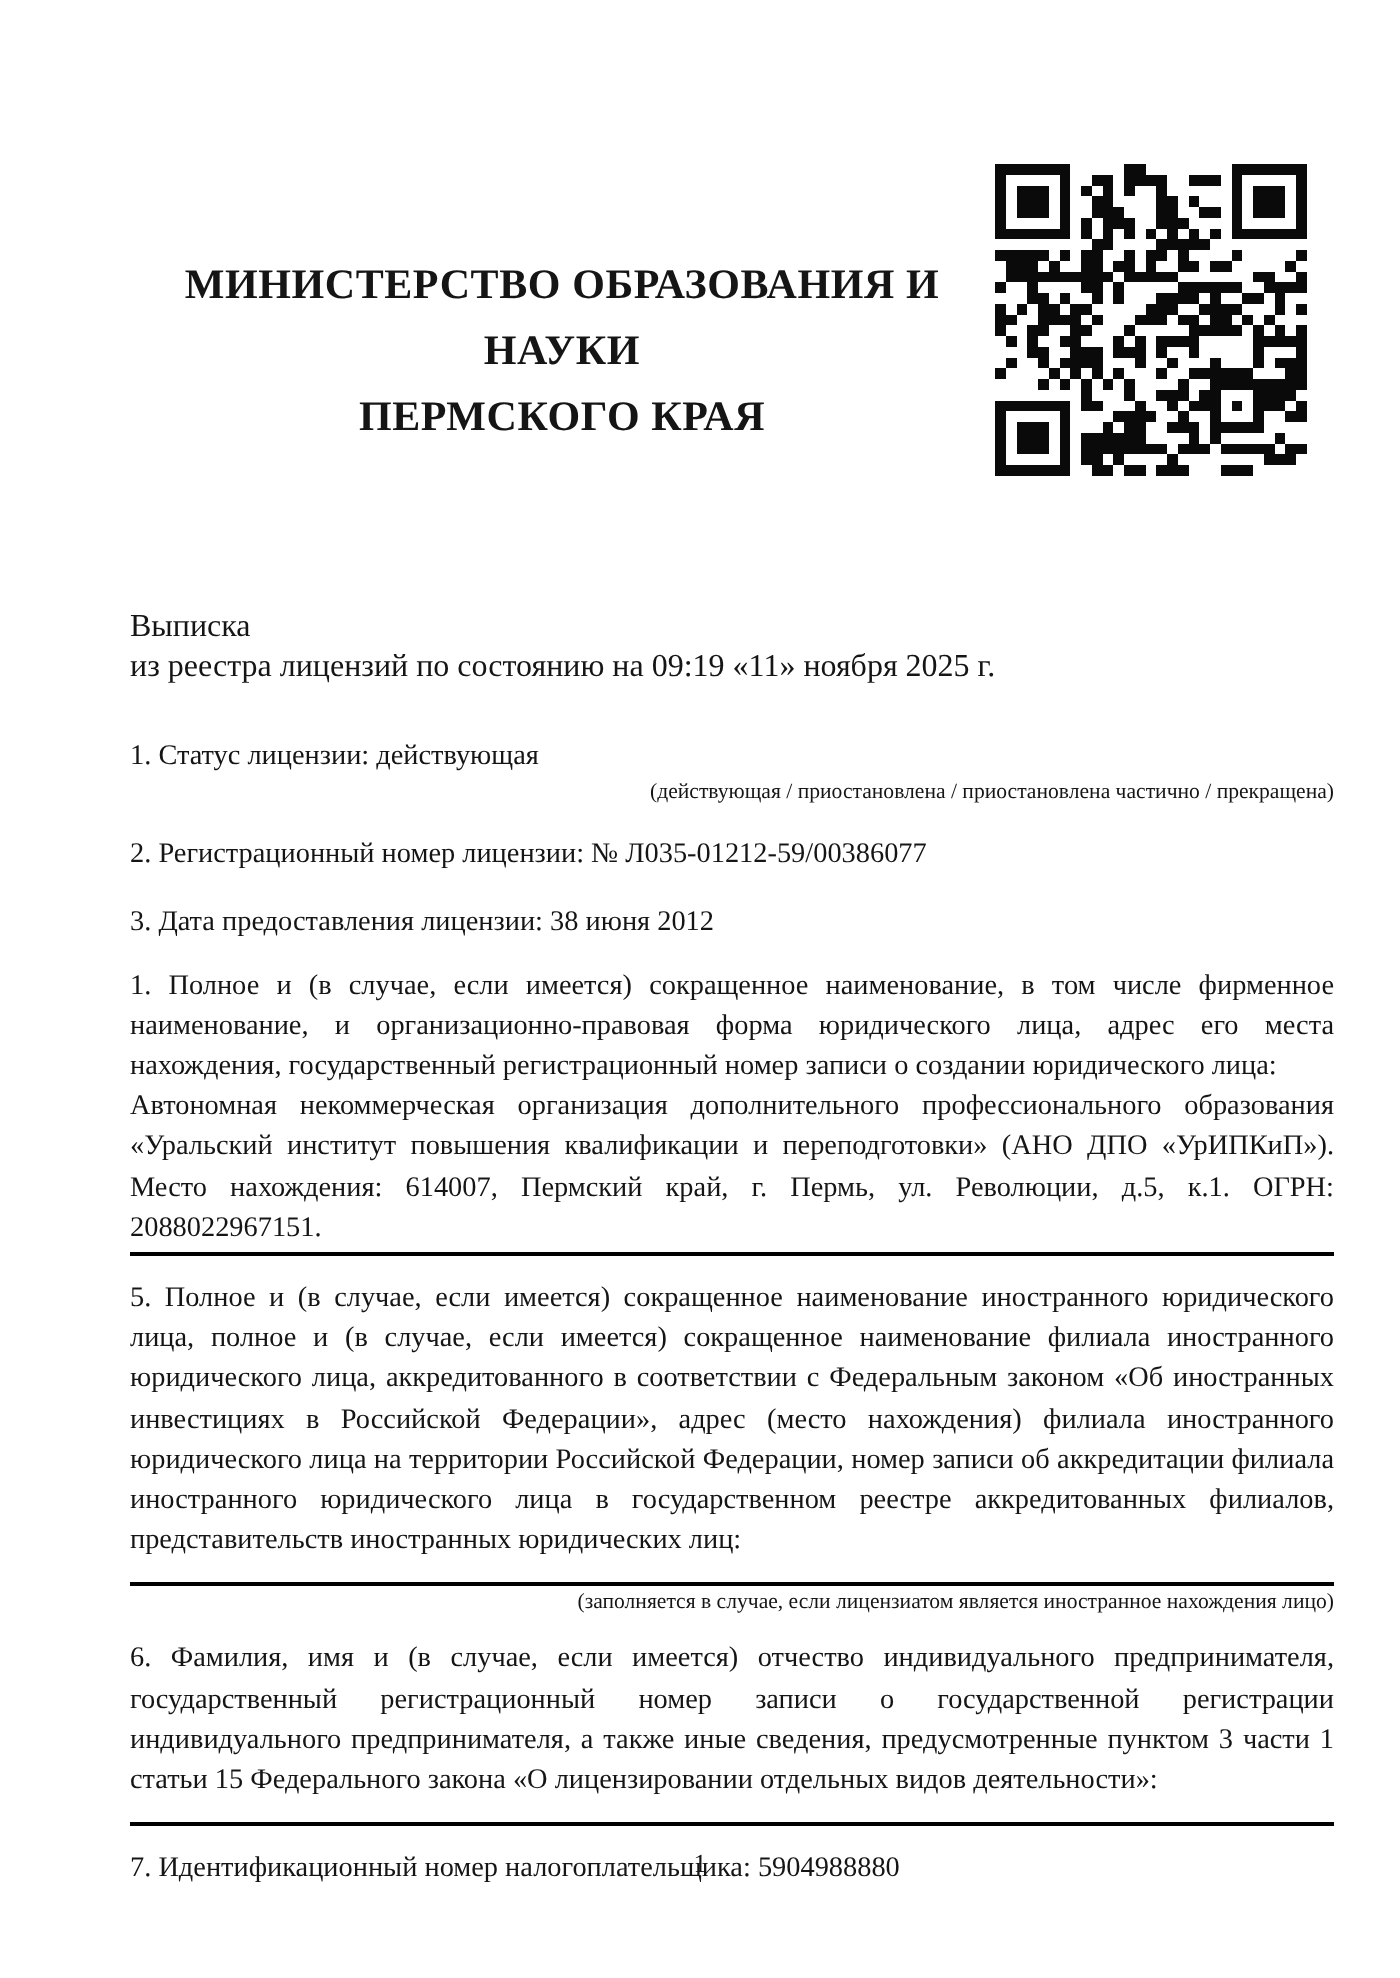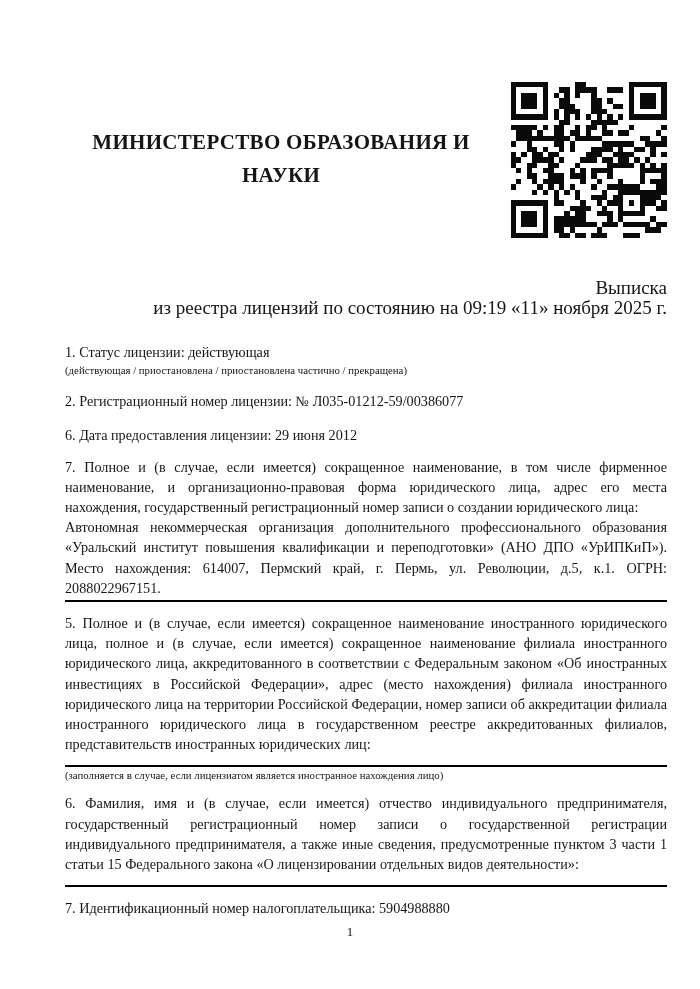--- a/index.html
+++ b/index.html
@@ -11,21 +11,20 @@
   .page {
     position: relative;
     width: 700px; height: 989px;
     box-sizing: border-box;
     padding: 82px 33px 0 65px;
     background: #ffffff;
     overflow: hidden;
   }
   .header-row {
     display: flex;
-    justify-content: space-between;
     align-items: flex-start;
     height: 156px;
   }
   .header-center {
     width: 432px;
     text-align: center;
     padding-top: 44px;
   }
   .ministry-name {
     font-weight: 700;
@@ -36,41 +35,41 @@
   .org-caption {
     font-size: 11px;
     line-height: 13px;
     margin-top: 4px;
   }
   .qr-box { width: 157px; height: 156px; flex: 0 0 auto; }
   .qr-box svg { display: block; width: 157px; height: 156px; }
   .qr-box svg rect { fill: #0a0a0a; }
 
   .title-block {
-    text-align: right;
-    margin-top: 40px;
-    font-size: 19px;
+    text-align: left;
+    margin-top: 66px;
+    font-size: 16px;
     line-height: 20px;
   }
 
   #items { margin-top: 24px; font-size: 14.2px; }
   .item { margin-top: 14px; }
   .item:nth-child(n+4) { margin-top: 11px; }
   .item-text {
     text-align: justify;
     line-height: 20.2px;
   }
   .spacer { height: 9px; }
   .rule {
     border-top: 2px solid #000000;
     margin-top: 2px;
     height: 0;
   }
   .item-caption {
-    text-align: left;
+    text-align: right;
     font-size: 10.8px;
     line-height: 13px;
     margin-top: 2px;
   }
   .footer-pagenum {
     position: absolute;
     left: 0; right: 0;
     top: 924px;
     text-align: center;
     font-size: 13px;
@@ -78,20 +77,21 @@
 </style>
 </head>
 <body>
 
 <div class="page">
 
   <div class="header-row">
     <div class="header-center">
       <div class="ministry-name">
         <div>МИНИСТЕРСТВО ОБРАЗОВАНИЯ И НАУКИ</div>
+        <div>ПЕРМСКОГО КРАЯ</div>
       </div>
     </div>
     <div class="qr-box">
       <svg id="qr-svg" viewBox="0 0 29 29" shape-rendering="crispEdges">
           <rect x="0" y="0" width="1" height="1"></rect>
           <rect x="1" y="0" width="1" height="1"></rect>
           <rect x="2" y="0" width="1" height="1"></rect>
           <rect x="3" y="0" width="1" height="1"></rect>
           <rect x="4" y="0" width="1" height="1"></rect>
           <rect x="5" y="0" width="1" height="1"></rect>
@@ -522,24 +522,24 @@
 
   <div id="items">
       <div class="item">
         <div class="item-text">1. Статус лицензии: действующая</div>
         <div class="item-caption">(действующая / приостановлена / приостановлена частично / прекращена)</div>
       </div>
       <div class="item">
         <div class="item-text">2. Регистрационный номер лицензии: № Л035-01212-59/00386077</div>
       </div>
       <div class="item">
-        <div class="item-text">6. Дата предоставления лицензии: 29 июня 2012</div>
-      </div>
-      <div class="item">
-        <div class="item-text">7. Полное и (в случае, если имеется) сокращенное наименование, в том числе фирменное наименование, и организационно-правовая форма юридического лица, адрес его места нахождения, государственный регистрационный номер записи о создании юридического лица:</div>
+        <div class="item-text">3. Дата предоставления лицензии: 38 июня 2012</div>
+      </div>
+      <div class="item">
+        <div class="item-text">1. Полное и (в случае, если имеется) сокращенное наименование, в том числе фирменное наименование, и организационно-правовая форма юридического лица, адрес его места нахождения, государственный регистрационный номер записи о создании юридического лица:</div>
         <div class="item-text">Автономная некоммерческая организация дополнительного профессионального образования «Уральский институт повышения квалификации и переподготовки» (АНО ДПО «УрИПКиП»). Место нахождения: 614007, Пермский край, г. Пермь, ул. Революции, д.5, к.1. ОГРН: 2088022967151.</div>
         <div class="rule"></div>
       </div>
       <div class="item">
         <div class="item-text">5. Полное и (в случае, если имеется) сокращенное наименование иностранного юридического лица, полное и (в случае, если имеется) сокращенное наименование филиала иностранного юридического лица, аккредитованного в соответствии с Федеральным законом «Об иностранных инвестициях в Российской Федерации», адрес (место нахождения) филиала иностранного юридического лица на территории Российской Федерации, номер записи об аккредитации филиала иностранного юридического лица в государственном реестре аккредитованных филиалов, представительств иностранных юридических лиц:</div>
         <div class="spacer"></div>
         <div class="rule"></div>
         <div class="item-caption">(заполняется в случае, если лицензиатом является иностранное нахождения лицо)</div>
       </div>
       <div class="item">

